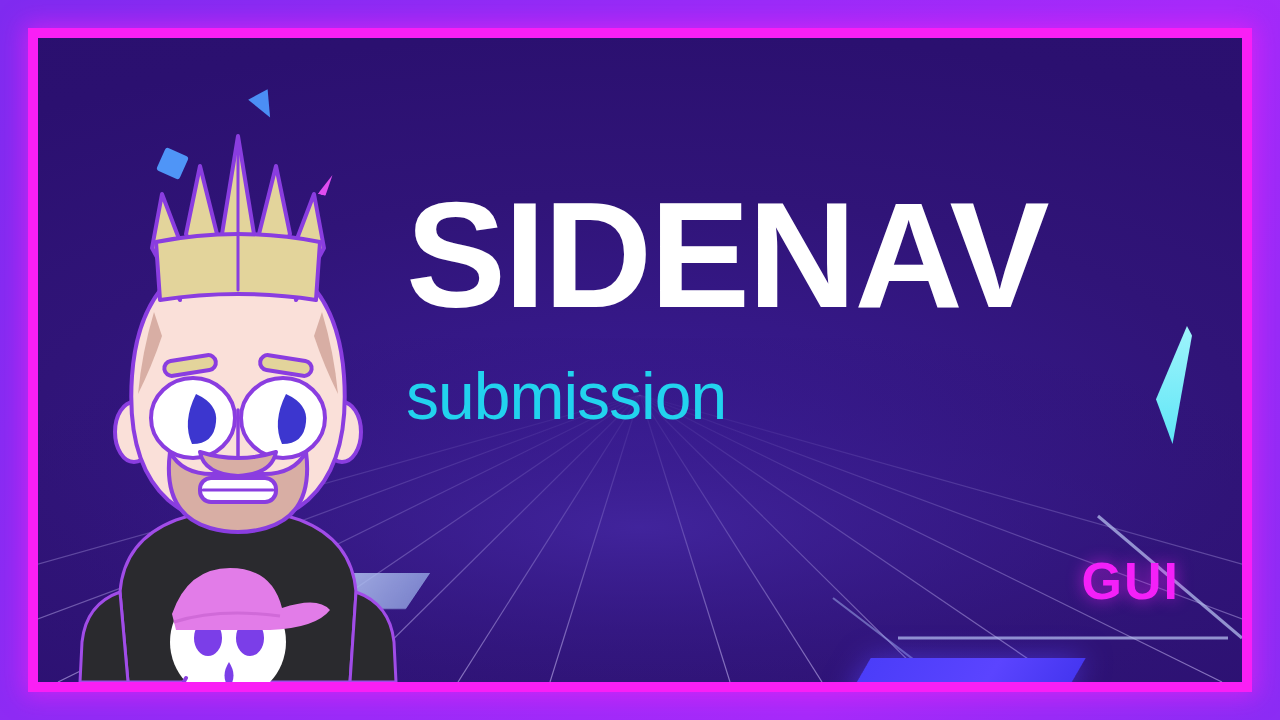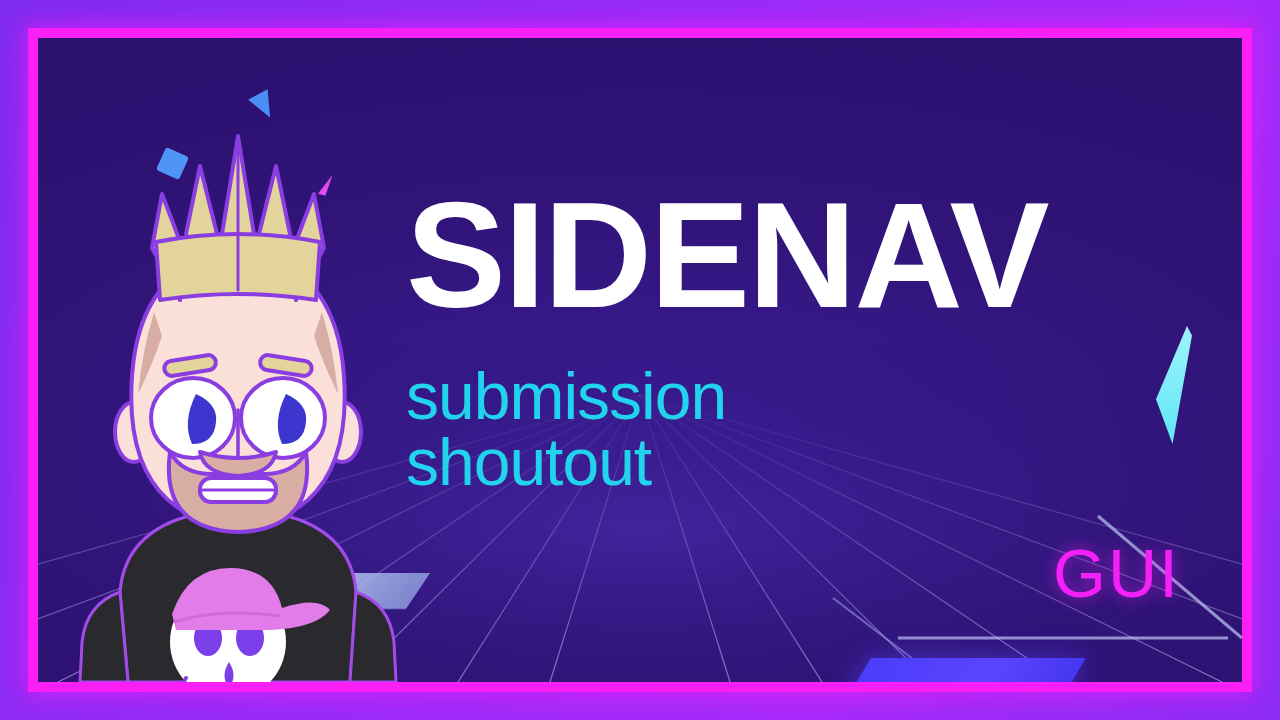--- a/index.html
+++ b/index.html
@@ -54,21 +54,21 @@
   .subtitle{
     position:absolute; left:368px; top:325px;
     font-size:66px; font-weight:400; color:#22d3ee;
     line-height:1.0; letter-spacing:-1px;
   }
   .subtitle .l2{ display:block; }
 
   
   .logo{ position:absolute; right:62px; bottom:76px; text-align:center; }
   .logo-gui{
-    font-size:68px; font-weight:400; color:#f420f8; line-height:.95;
+    font-size:52px; font-weight:700; color:#f420f8; line-height:.95;
     letter-spacing:2px;
     text-shadow:0 0 16px rgba(244,32,248,.65);
   }
   .logo-ch{
     font-size:27px; font-weight:700; color:#22c8ee; letter-spacing:3.5px;
     margin-top:4px;
     font-family:"DejaVu Sans Mono", monospace;
     text-shadow:0 0 12px rgba(34,200,238,.6);
   }
 
@@ -256,21 +256,20 @@
 
           <path d="M128 556 q-10 16 6 22" fill="none" stroke="#8a3de0" stroke-width="4" stroke-linecap="round"></path>
         </g>
       </svg>
     </div>
 
     <div class="title">SIDENAV</div>
 
     <div class="subtitle">
       <span class="l1">submission</span>
-      <span class="l2">shoutout</span>
     </div>
 
     <div class="logo">
       <div class="logo-gui">GUI</div>
     </div>
 
   </div>
 </div>
 
 </body></html>

